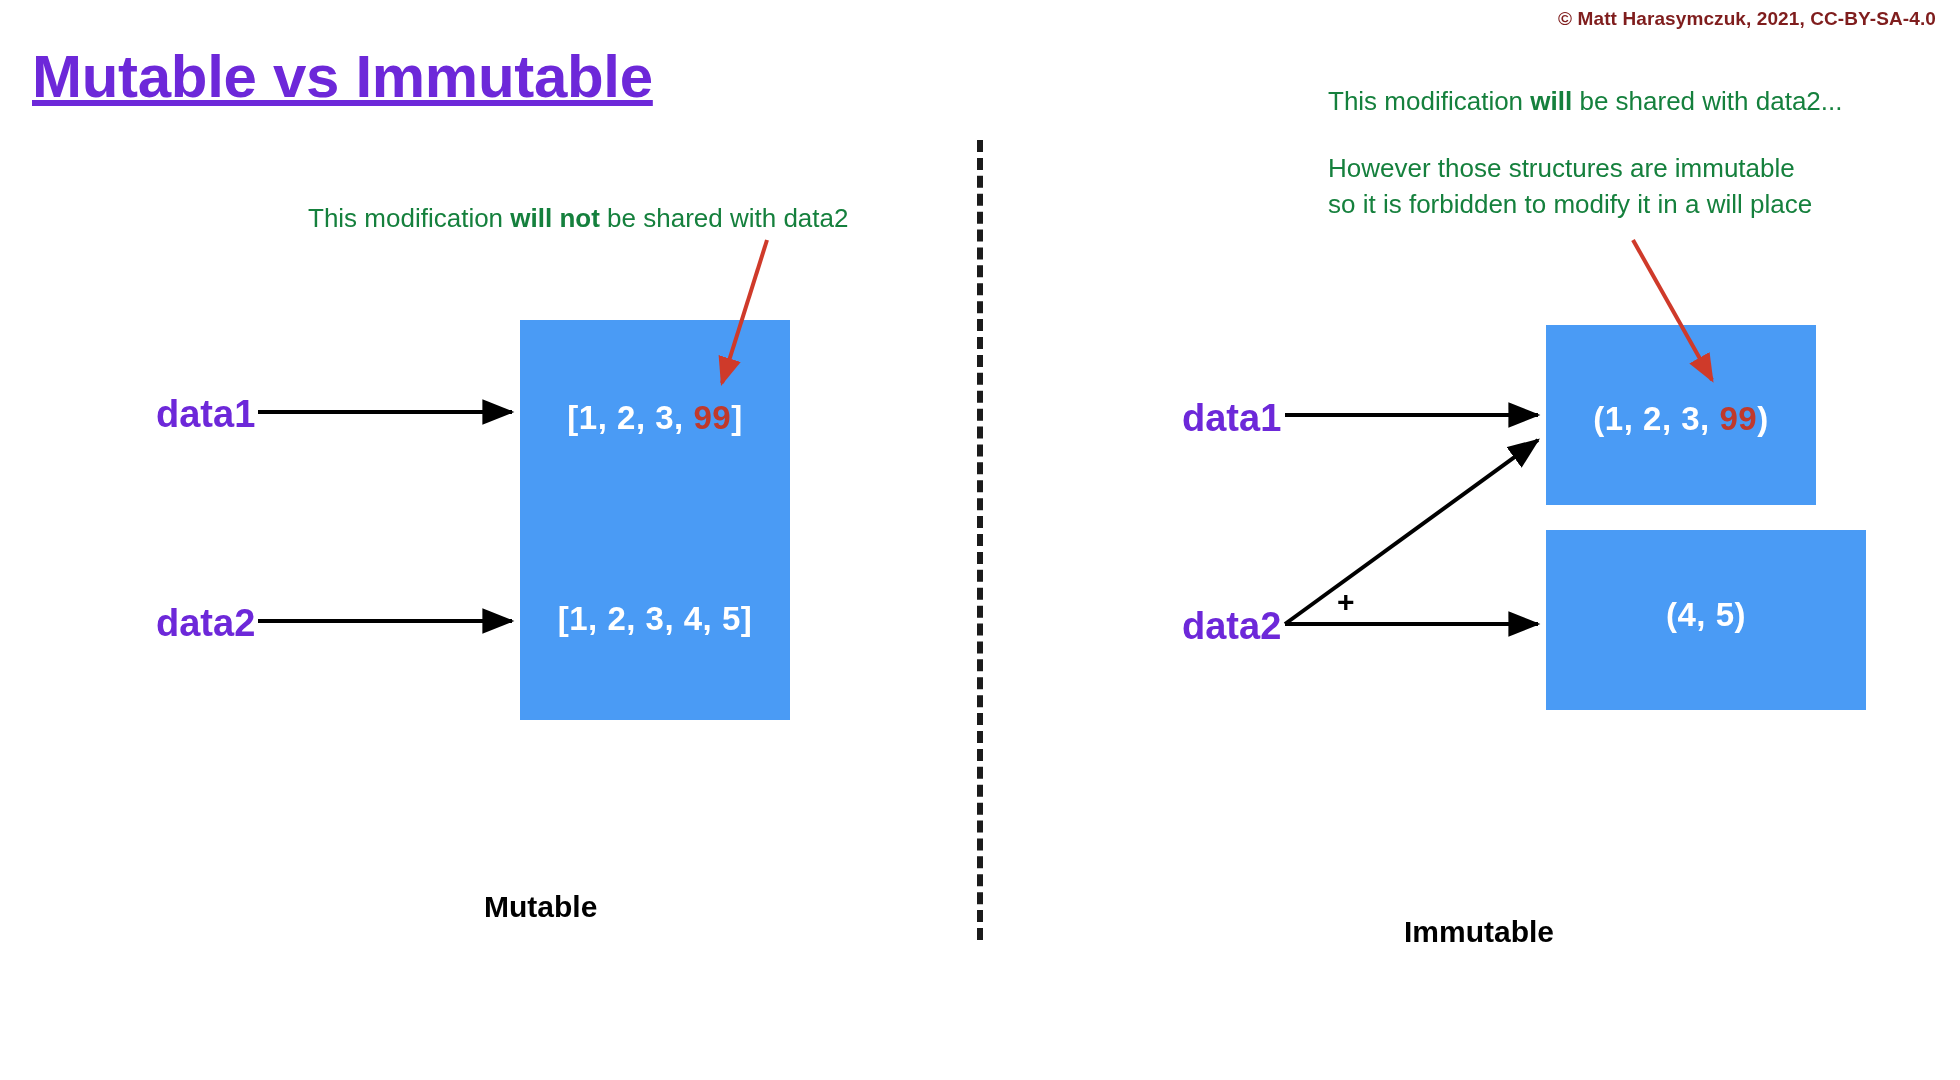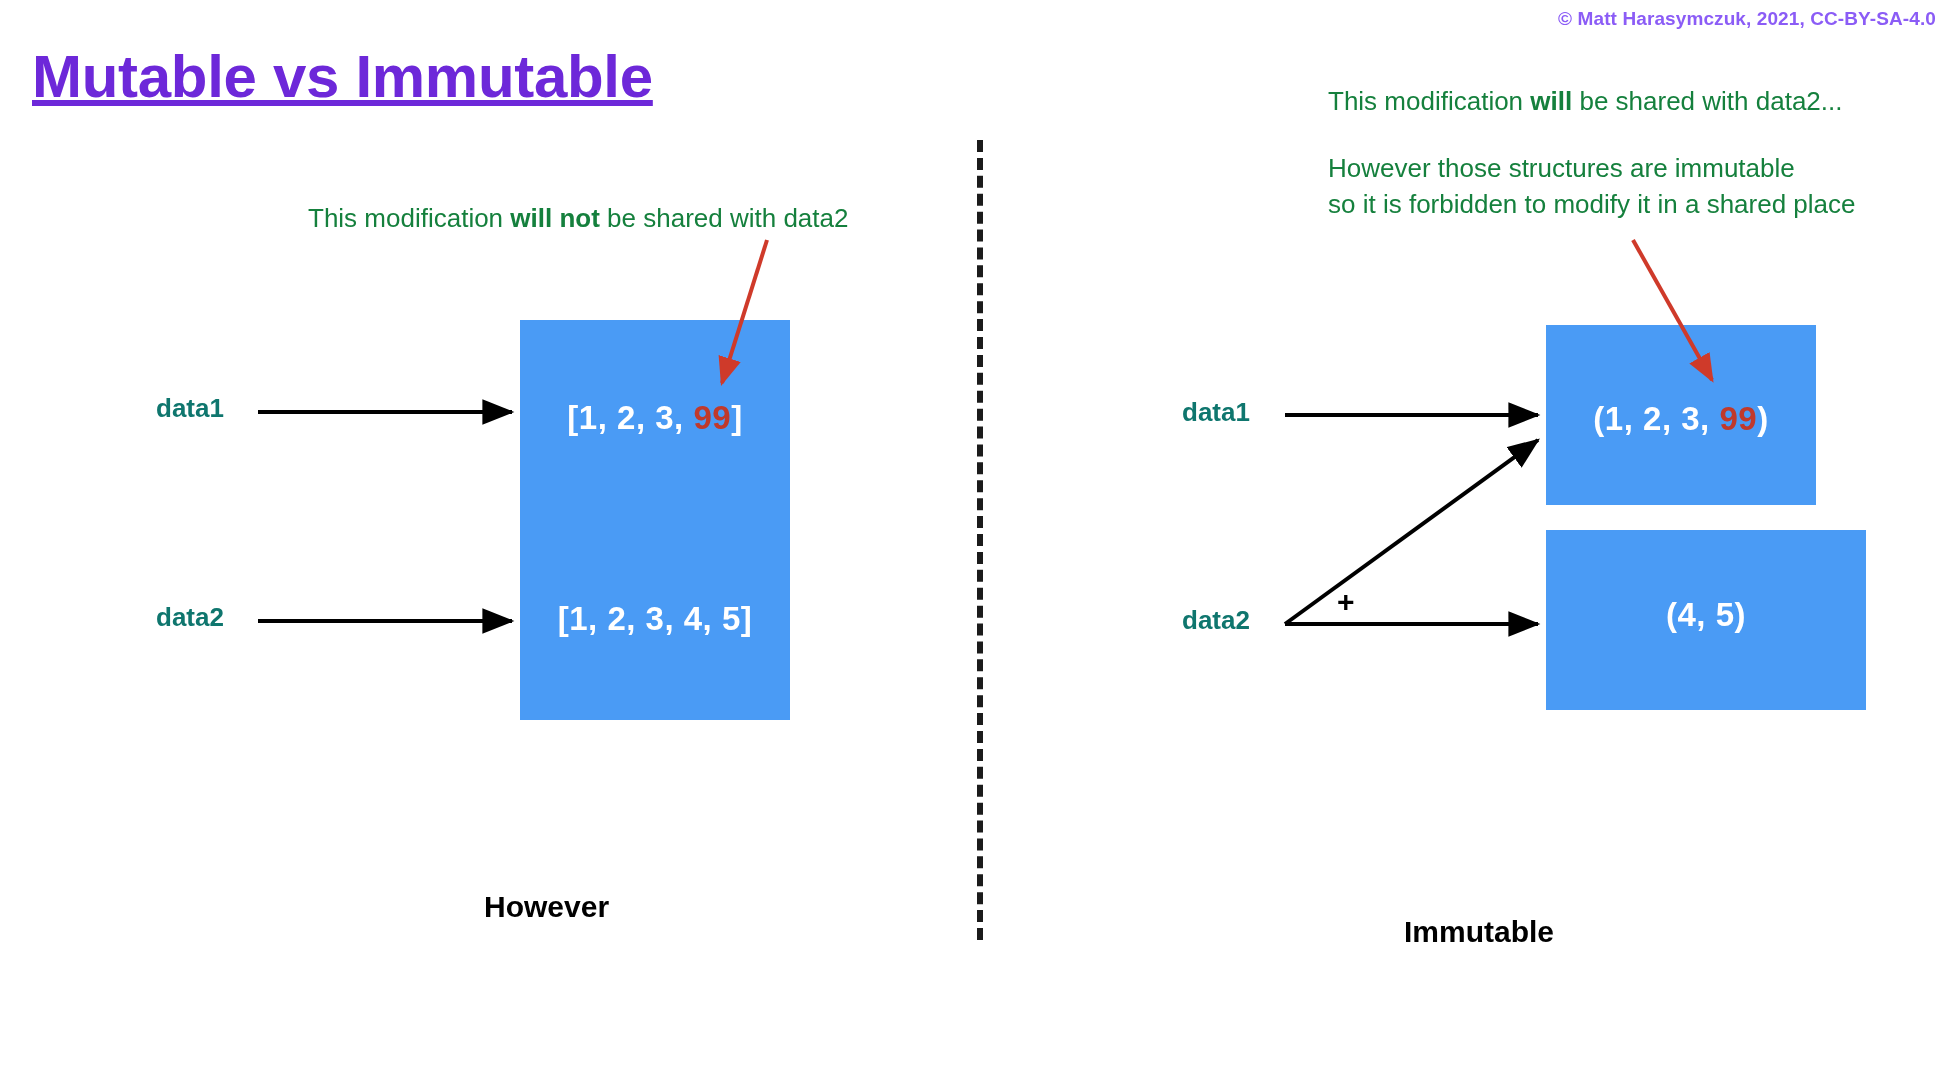--- a/index.html
+++ b/index.html
@@ -19,21 +19,21 @@
     overflow: hidden;
   }
   .abs { position: absolute; }
 
   
   #copyright {
     top: 8px;
     right: 24px;
     font-size: 19px;
     font-weight: bold;
-    color: #8b5cf6;
+    color: #7f1d1d;
     letter-spacing: 0.1px;
     white-space: nowrap;
   }
   #slide-title {
     left: 32px;
     top: 42px;
     font-size: 60px;
     font-weight: bold;
     color: #6d28d9;
     letter-spacing: -0.3px;
@@ -88,23 +88,23 @@
   #box-right-2 { left: 1546px; top: 530px; width: 320px; height: 180px; }
 
   
   #box-left-1 .val  { transform: translateY(-10px); }
   #box-left-2 .val  { transform: translateY(-5px); }
   #box-right-1 .val { transform: translateY(-8px); margin-top: 24px; }
   #box-right-2 .val { transform: translateY(-5px); }
 
   
   .var-label {
-    font-size: 26px;
-    font-weight: bold;
-    color: #0f766e;
+    font-size: 38px;
+    font-weight: bold;
+    color: #6d28d9;
     white-space: nowrap;
   }
   #label-left-1  { left: 156px;  top: 393px; }
   #label-left-2  { left: 156px;  top: 602px; }
   #label-right-1 { left: 1182px; top: 397px; }
   #label-right-2 { left: 1182px; top: 605px; }
 
   .plus-label {
     font-size: 30px;
     font-weight: bold;
@@ -143,21 +143,21 @@
   <div class="abs annotation" id="annot-left">
     <span>This modification </span><b>will not</b><span> be shared with data2</span>
   </div>
 
   <div class="abs annotation" id="annot-right-1">
     <span>This modification </span><b>will</b><span> be shared with data2...</span>
   </div>
 
   <div class="abs annotation" id="annot-right-2">
     <div>However those structures are immutable</div>
-    <div>so it is forbidden to modify it in a shared place</div>
+    <div>so it is forbidden to modify it in a will place</div>
   </div>
 
   <div class="abs var-label" id="label-left-1">data1</div>
   <div class="abs var-label" id="label-left-2">data2</div>
 
   <div class="abs value-box" id="box-left-1">
     <div class="val"><span>[</span><span>1, 2, 3, </span><em>99</em><span>]</span></div>
   </div>
 
   <div class="abs value-box" id="box-left-2">
@@ -169,21 +169,21 @@
   <div class="abs plus-label" id="label-plus">+</div>
 
   <div class="abs value-box" id="box-right-1">
     <div class="val"><span>(</span><span>1, 2, 3, </span><em>99</em><span>)</span></div>
   </div>
 
   <div class="abs value-box" id="box-right-2">
     <div class="val"><span>(</span><span>4, 5</span><em></em><span>)</span></div>
   </div>
 
-  <div class="abs caption" id="caption-left">However</div>
+  <div class="abs caption" id="caption-left">Mutable</div>
   <div class="abs caption" id="caption-right">Immutable</div>
 
   <svg class="abs" id="arrow-layer" viewBox="0 0 1960 1080">
     <defs>
       <marker id="ah-black" markerWidth="9" markerHeight="9" refX="7.4" refY="3.2" orient="auto" markerUnits="strokeWidth">
         <path d="M0,0 L8,3.2 L0,6.4 z" fill="#000000"></path>
       </marker>
       <marker id="ah-red" markerWidth="8" markerHeight="8" refX="6.4" refY="2.9" orient="auto" markerUnits="strokeWidth">
         <path d="M0,0 L7.2,2.9 L0,5.8 z" fill="#cf3a2a"></path>
       </marker>

